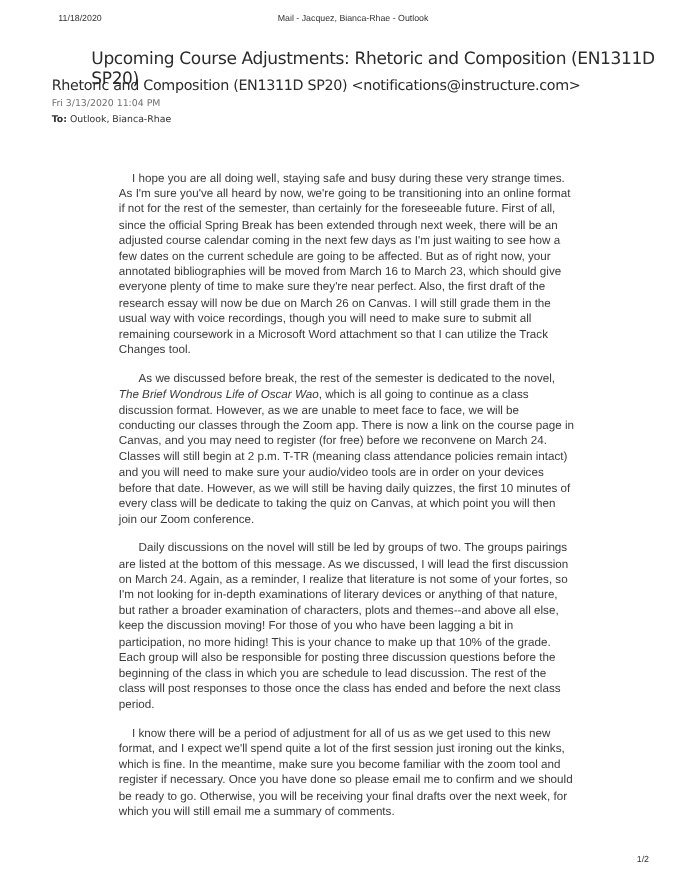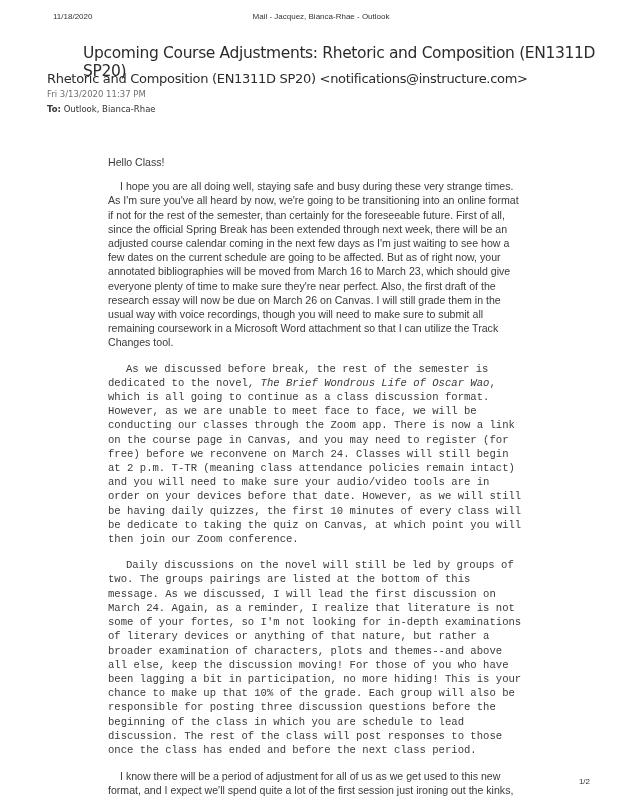--- a/index.html
+++ b/index.html
@@ -9,40 +9,39 @@
     .print-title { position: absolute; left: 12px; width: 618px; text-align: center; top: 0; }
     .subject { position: absolute; left: 47px; top: 44px; font-size: 15.5px; color: #2b2b2b; font-family: "DejaVu Sans", sans-serif; letter-spacing: -0.35px; margin-left: 36px; }
     .sender { position: absolute; left: 47px; top: 71px; font-size: 13px; color: #2b2b2b; font-family: "DejaVu Sans", sans-serif; letter-spacing: -0.3px; }
     .date { position: absolute; left: 47px; top: 89px; font-size: 8.5px; color: #707070; font-family: "DejaVu Sans", sans-serif; }
     .to { position: absolute; left: 47px; top: 104px; font-size: 8.5px; color: #333; font-family: "DejaVu Sans", sans-serif; }
     .to-label { font-weight: bold; }
     .body { position: absolute; left: 108px; top: 155px; width: 415px; font-size: 10.6px; line-height: 14.2px; color: #3a3a3a; }
     .body p { margin: 0 0 12px 0; }
     .greeting { margin-bottom: 10px !important; }
     .indent1 { text-indent: 12px; }
-    .indent2 { text-indent: 18px; font-family: Liberation Mono, monospace; }
+    .indent2 { text-indent: 18px; }
     .page-num { position: absolute; right: 28px; top: 777px; font-size: 8px; color: #333; }
   </style>
 </head>
 <body>
 
 <div class="print-header">
   <span class="print-date">11/18/2020</span>
   <span class="print-title">Mail - Jacquez, Bianca-Rhae - Outlook</span>
 </div>
 
 <div class="subject">Upcoming Course Adjustments: Rhetoric and Composition (EN1311D SP20)</div>
 <div class="sender">Rhetoric and Composition (EN1311D SP20) &lt;notifications@instructure.com&gt;</div>
-<div class="date">Fri 3/13/2020 11:37 PM</div>
+<div class="date">Fri 3/13/2020 11:04 PM</div>
 <div class="to">
   <span class="to-label">To:</span>
   <span>Outlook, Bianca-Rhae</span>
 </div>
 
 <div class="body">
-  <p class="greeting">Hello Class!</p>
   <p class="indent1">I hope you are all doing well, staying safe and busy during these very strange times. As I'm sure you've all heard by now, we're going to be transitioning into an online format if not for the rest of the semester, than certainly for the foreseeable future. First of all, since the official Spring Break has been extended through next week, there will be an adjusted course calendar coming in the next few days as I'm just waiting to see how a few dates on the current schedule are going to be affected. But as of right now, your annotated bibliographies will be moved from March 16 to March 23, which should give everyone plenty of time to make sure they're near perfect. Also, the first draft of the research essay will now be due on March 26 on Canvas. I will still grade them in the usual way with voice recordings, though you will need to make sure to submit all remaining coursework in a Microsoft Word attachment so that I can utilize the Track Changes tool.</p>
   <p class="indent2"><span>As we discussed before break, the rest of the semester is dedicated to the novel, </span><em>The Brief Wondrous Life of Oscar Wao</em><span>, which is all going to continue as a class discussion format. However, as we are unable to meet face to face, we will be conducting our classes through the Zoom app. There is now a link on the course page in Canvas, and you may need to register (for free) before we reconvene on March 24. Classes will still begin at 2 p.m. T-TR (meaning class attendance policies remain intact) and you will need to make sure your audio/video tools are in order on your devices before that date. However, as we will still be having daily quizzes, the first 10 minutes of every class will be dedicate to taking the quiz on Canvas, at which point you will then join our Zoom conference.</span></p>
   <p class="indent2">Daily discussions on the novel will still be led by groups of two. The groups pairings are listed at the bottom of this message. As we discussed, I will lead the first discussion on March 24. Again, as a reminder, I realize that literature is not some of your fortes, so I'm not looking for in-depth examinations of literary devices or anything of that nature, but rather a broader examination of characters, plots and themes--and above all else, keep the discussion moving! For those of you who have been lagging a bit in participation, no more hiding! This is your chance to make up that 10% of the grade. Each group will also be responsible for posting three discussion questions before the beginning of the class in which you are schedule to lead discussion. The rest of the class will post responses to those once the class has ended and before the next class period.</p>
   <p class="indent1">I know there will be a period of adjustment for all of us as we get used to this new format, and I expect we'll spend quite a lot of the first session just ironing out the kinks, which is fine. In the meantime, make sure you become familiar with the zoom tool and register if necessary.  Once you have done so please email me to confirm and we should be ready to go.  Otherwise, you will be receiving your final drafts over the next week, for which you will still email me a summary of comments.</p>
 </div>
 
 <div class="page-num">1/2</div>
 
 </body></html>

